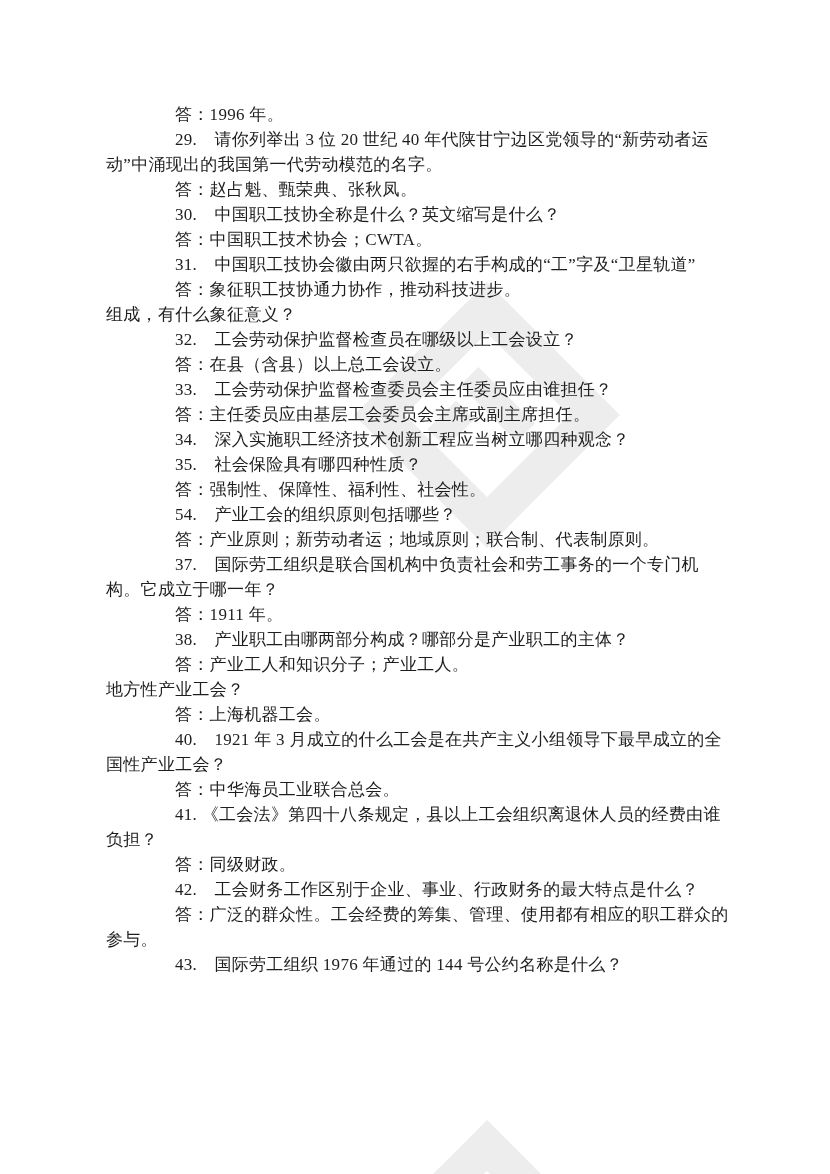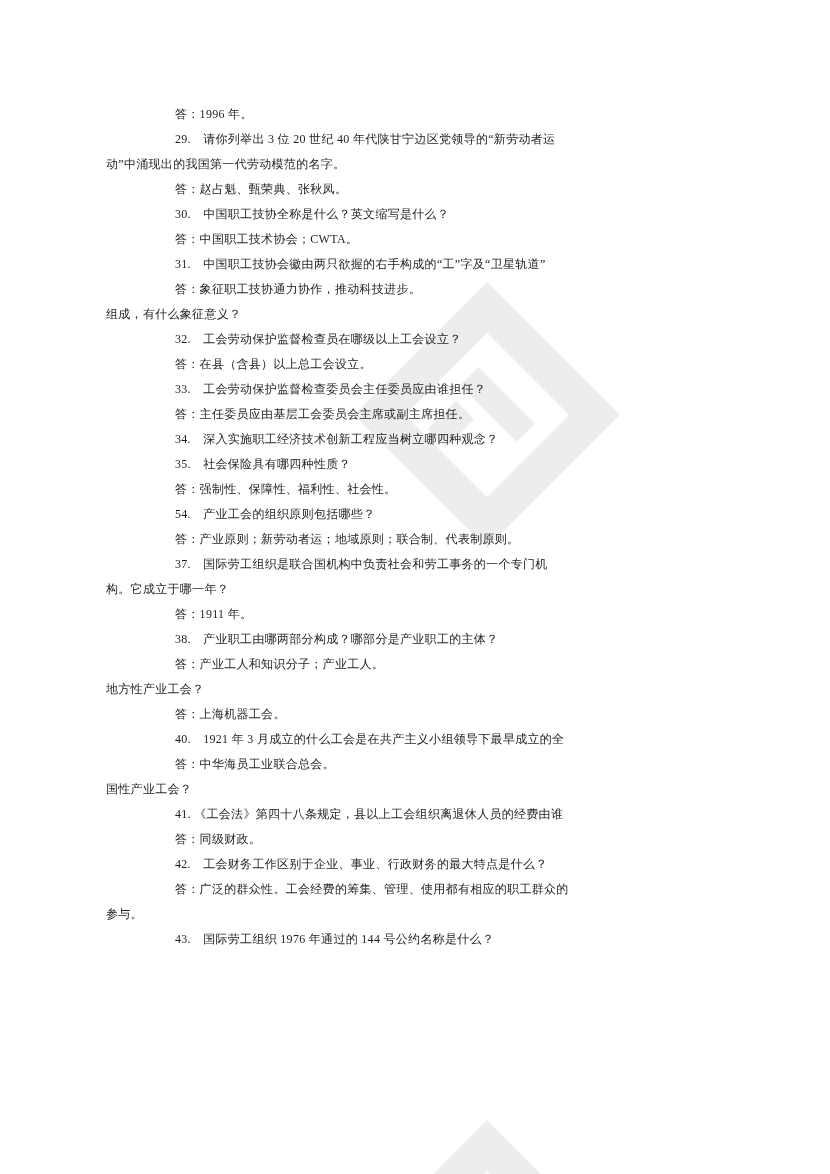--- a/index.html
+++ b/index.html
@@ -28,21 +28,21 @@
     background:var(--wm-color);
   }
   .wm-bar-b {
     position:absolute; left:26px; top:70px; width:26px; height:40px;
     background:var(--wm-color);
   }
   
   .text-column {
     position:absolute; left:106px; top:102px; width:632px;
     color:var(--text-color);
-    font-size:12px;
+    font-size:17px;
   }
   .line {
     height:25px; line-height:25px;
     white-space:nowrap;
     letter-spacing:0.3px;
   }
   .line.indent { padding-left:69px; }
 </style>
 </head>
 <body>
@@ -78,23 +78,24 @@
       <div class="line indent">54.　产业工会的组织原则包括哪些？</div>
       <div class="line indent">答：产业原则；新劳动者运；地域原则；联合制、代表制原则。</div>
       <div class="line indent">37.　国际劳工组织是联合国机构中负责社会和劳工事务的一个专门机</div>
       <div class="line">构。它成立于哪一年？</div>
       <div class="line indent">答：1911 年。</div>
       <div class="line indent">38.　产业职工由哪两部分构成？哪部分是产业职工的主体？</div>
       <div class="line indent">答：产业工人和知识分子；产业工人。</div>
       <div class="line">地方性产业工会？</div>
       <div class="line indent">答：上海机器工会。</div>
       <div class="line indent">40.　1921 年 3 月成立的什么工会是在共产主义小组领导下最早成立的全</div>
+      <div class="line">国性产业工会？</div>
       <div class="line indent">答：中华海员工业联合总会。</div>
-      <div class="line">国性产业工会？</div>
       <div class="line indent">41. 《工会法》第四十八条规定，县以上工会组织离退休人员的经费由谁</div>
+      <div class="line">负担？</div>
       <div class="line indent">答：同级财政。</div>
       <div class="line indent">42.　工会财务工作区别于企业、事业、行政财务的最大特点是什么？</div>
       <div class="line indent">答：广泛的群众性。工会经费的筹集、管理、使用都有相应的职工群众的</div>
       <div class="line">参与。</div>
       <div class="line indent">43.　国际劳工组织 1976 年通过的 144 号公约名称是什么？</div>
     </div>
 
 </div>
 
 </body></html>

